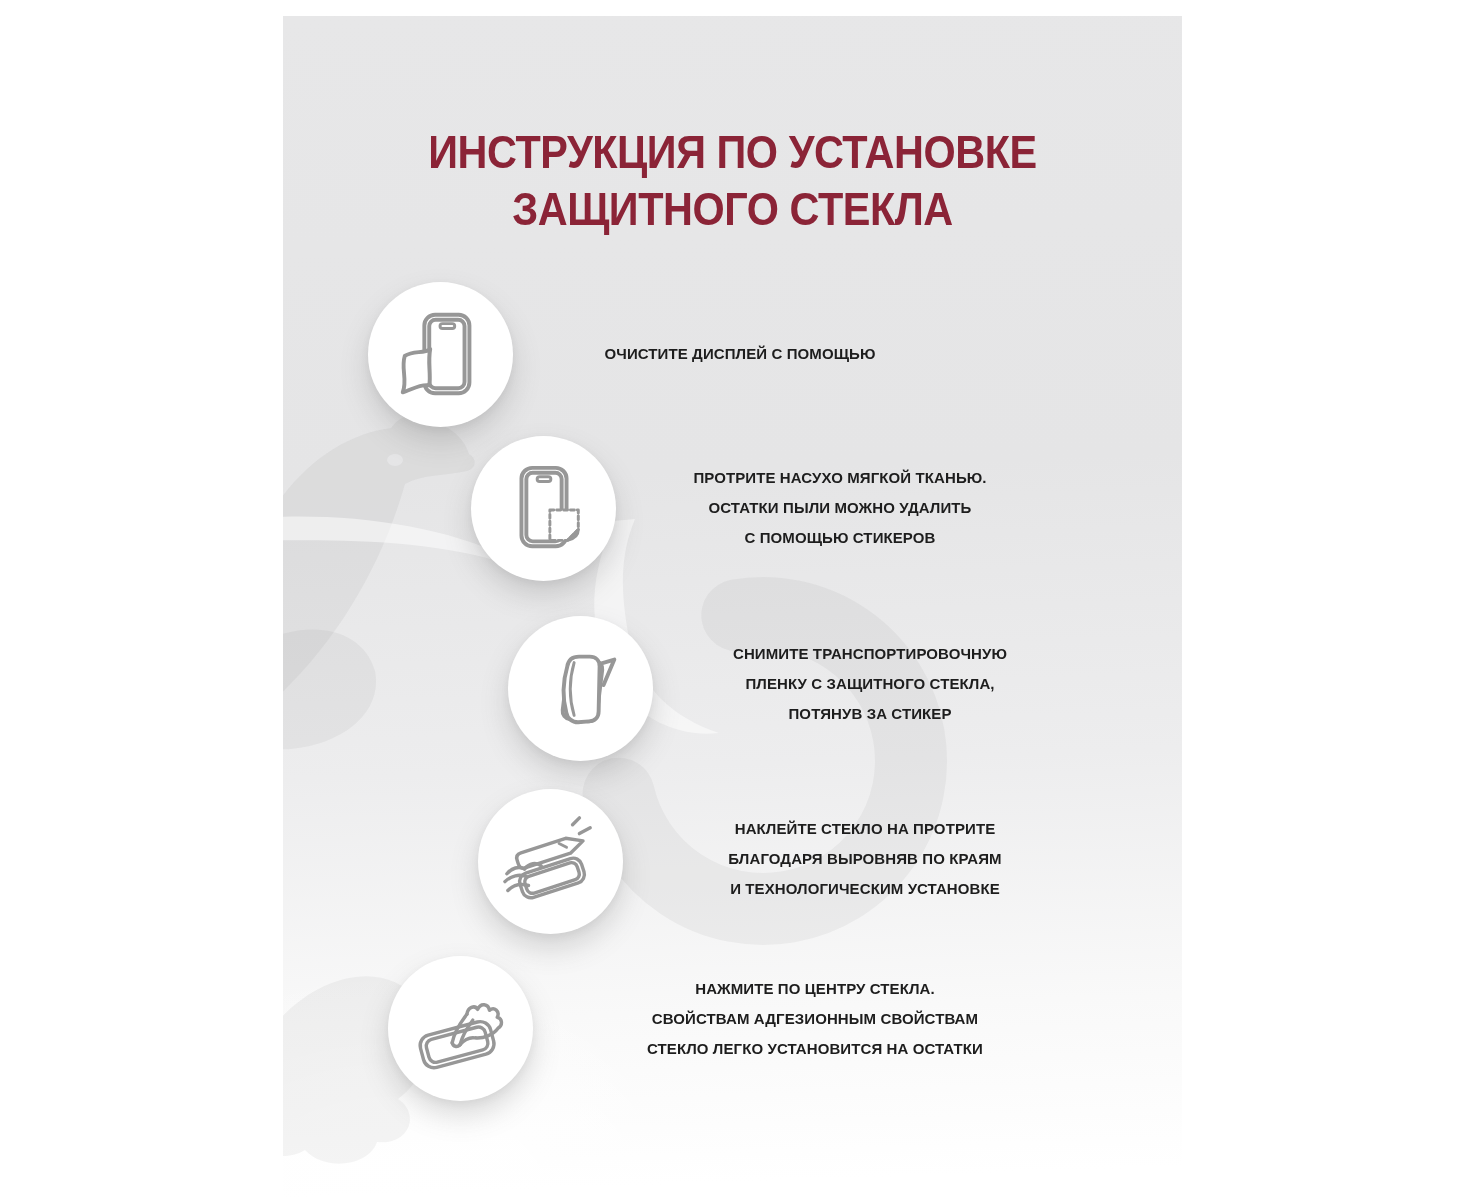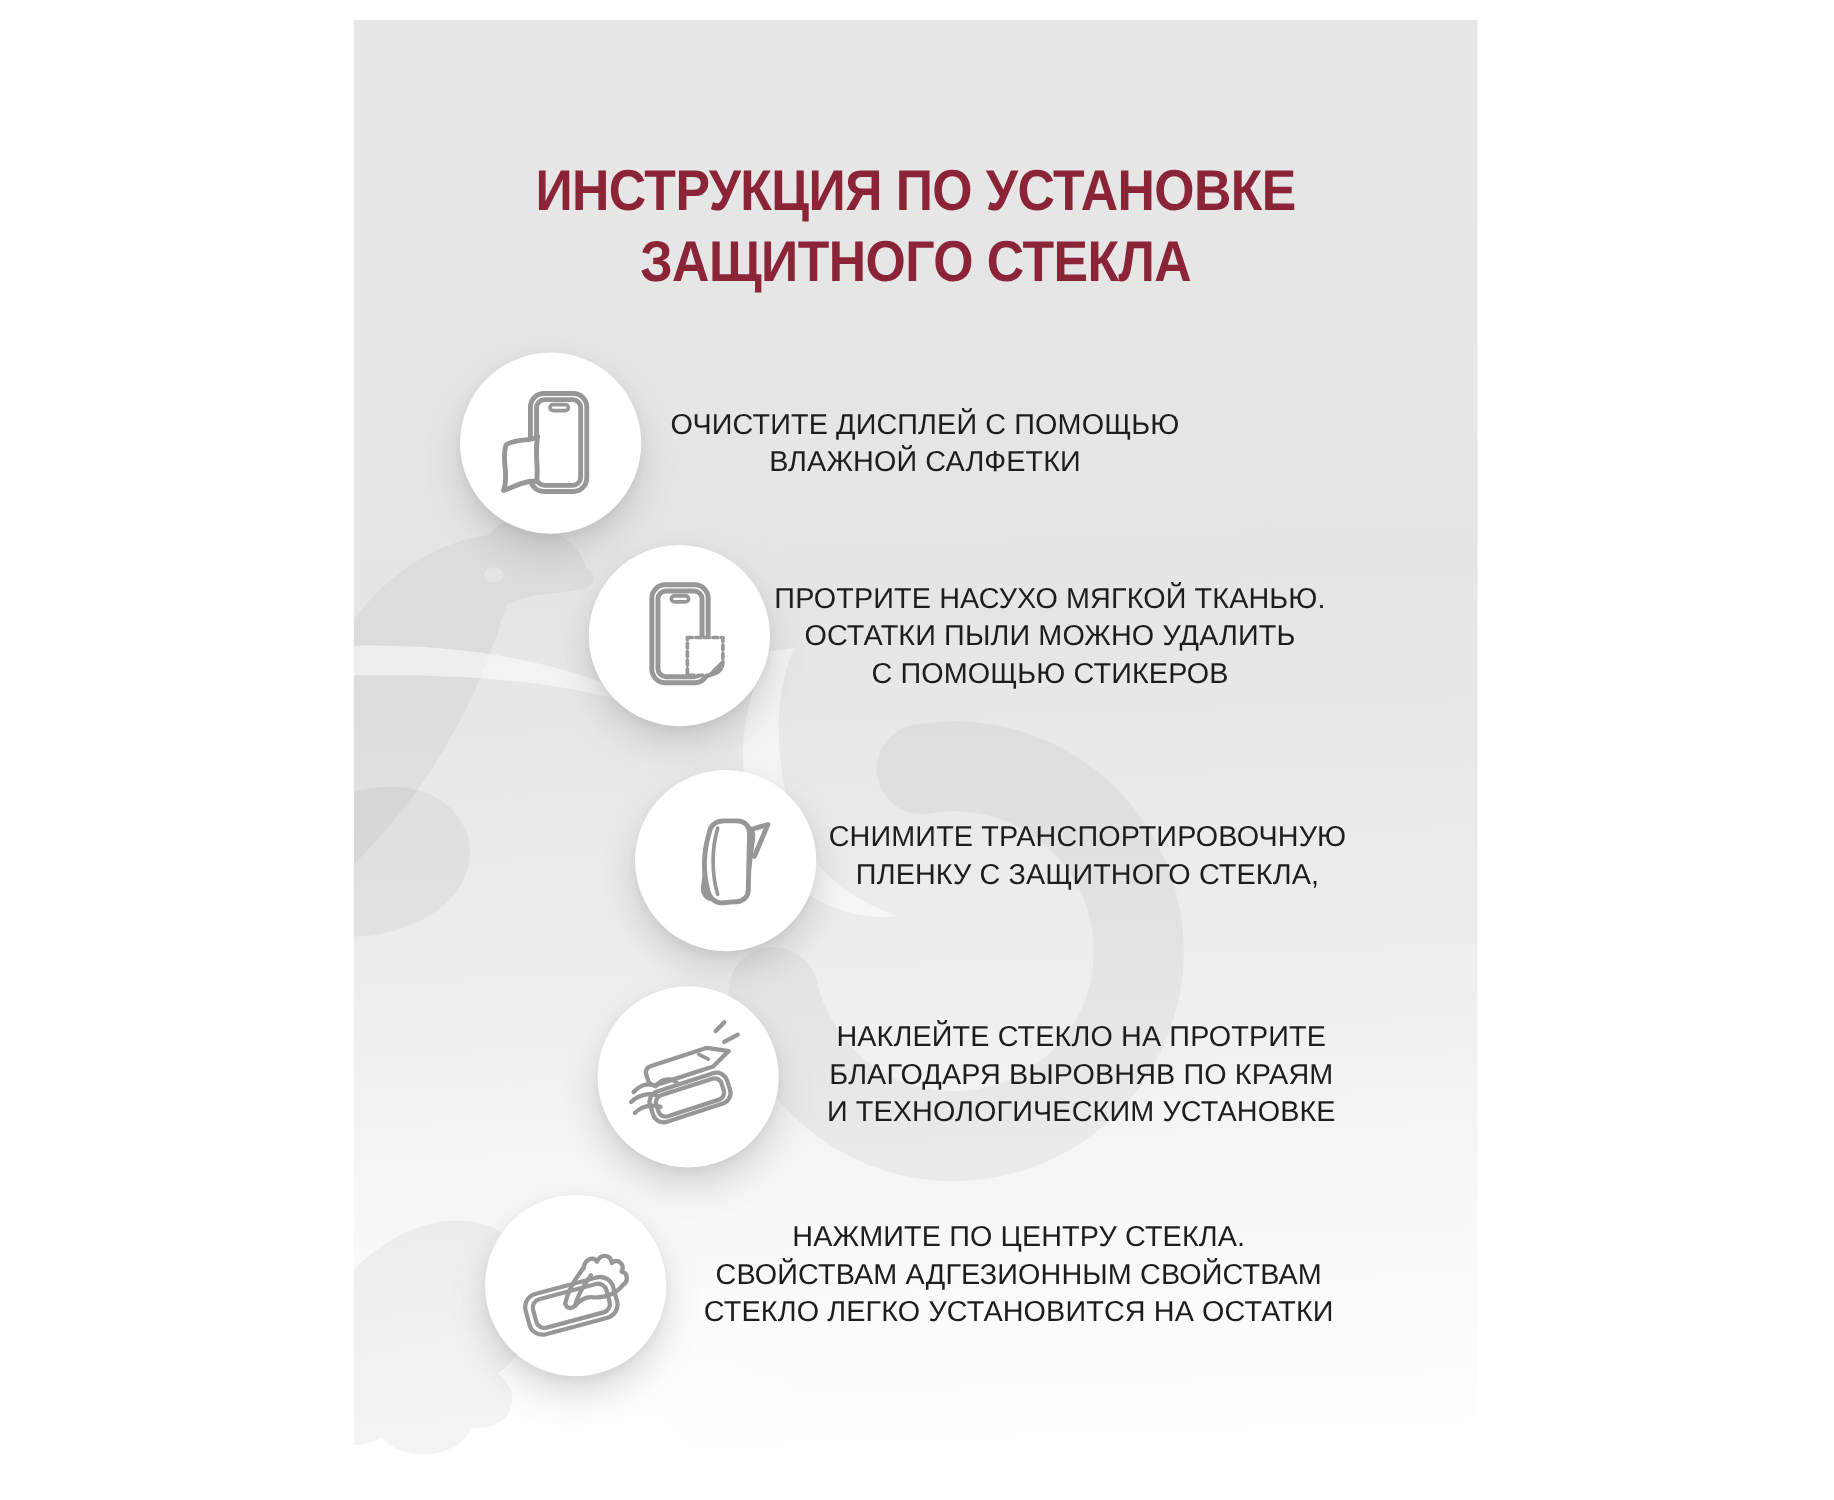--- a/index.html
+++ b/index.html
@@ -30,21 +30,21 @@
     position:absolute;width:145px;height:145px;border-radius:50%;
     background:var(--color-circle,#ffffff);
     box-shadow:0 14px 28px rgba(90,90,90,.22), 0 3px 8px rgba(0,0,0,.05);
     display:flex;align-items:center;justify-content:center;
   }
   .icon{color:var(--color-icon,#979797);display:block;}
   .step-text{
     position:absolute;transform:translate(-50%,-50%);
     text-align:center;white-space:nowrap;
     color:var(--color-text,#1d1d1d);
-    font-size:23px;line-height:30px;font-weight:400;letter-spacing:.1px;
+    font-size:15px;line-height:30px;font-weight:700;letter-spacing:.1px;
   }
   
   .c1{left:85px;top:266px}   .t1{left:457px;top:338px}
   .c2{left:188px;top:420px}  .t2{left:557px;top:492px}
   .c3{left:225px;top:600px}  .t3{left:587px;top:668px}
   .c4{left:195px;top:773px}  .t4{left:582px;top:843px}
   .c5{left:105px;top:940px}  .t5{left:532px;top:1003px}
 </style>
 </head>
 <body>
@@ -80,21 +80,20 @@
         <g fill="none" stroke="currentColor" stroke-width="4" stroke-linecap="round" stroke-linejoin="round">
           <rect x="33" y="9" width="46" height="80" rx="11"></rect>
           <rect x="38" y="14" width="36" height="70" rx="6.5"></rect>
           <rect x="49" y="18" width="15" height="5" rx="2.5" stroke-width="3"></rect>
           <path d="M13,51 C22,45 32,49 39,44 C36,57 40,69 38,81 C29,79 19,86 11,88 C16,75 9,64 13,51 Z" fill="#ffffff"></path>
         </g>
       </svg>
     </div>
     <div class="step-text t1">
       <div>ОЧИСТИТЕ ДИСПЛЕЙ С ПОМОЩЬЮ</div>
-      <div>ВЛАЖНОЙ САЛФЕТКИ</div>
     </div>
 
     <div class="circle c2">
       <svg class="icon" width="98" height="98" viewBox="0 0 100 100" aria-hidden="true">
         <g fill="none" stroke="currentColor" stroke-width="4" stroke-linecap="round" stroke-linejoin="round">
           <rect x="27" y="8" width="46" height="80" rx="11"></rect>
           <rect x="32" y="13" width="36" height="70" rx="6.5"></rect>
           <rect x="43" y="17" width="14" height="5" rx="2.5" stroke-width="3"></rect>
           <g stroke-width="3">
             <path d="M56,51 h29 v20 l-11,11 h-18 z" fill="#ffffff" stroke-dasharray="4 3"></path>
@@ -115,20 +114,21 @@
           <rect x="34" y="20" width="35" height="62" rx="8" transform="rotate(7 51 51)"></rect>
           <path d="M64,26 L84,20 L73,46"></path>
           <path d="M48,17 C41,17 37,21 36,27 C31,44 31,59 35,74 C36,80 41,84 47,84 L58,83 C64,83 68,79 68,73 L69,27 C69,21 65,17 59,17 Z" fill="#ffffff"></path>
           <path d="M43,23 C38,40 38,60 43,77" stroke-width="3"></path>
         </g>
       </svg>
     </div>
     <div class="step-text t3">
       <div>СНИМИТЕ ТРАНСПОРТИРОВОЧНУЮ</div>
       <div>ПЛЕНКУ С ЗАЩИТНОГО СТЕКЛА,</div>
+      <div>ПОТЯНУВ ЗА СТИКЕР</div>
     </div>
 
     <div class="circle c4">
       <svg class="icon" width="98" height="98" viewBox="0 0 100 100" aria-hidden="true">
         <g fill="none" stroke="currentColor" stroke-width="3.5" stroke-linecap="round" stroke-linejoin="round">
           <path d="M72,12 L79,5"></path>
           <path d="M79,21 L90,15"></path>
           <g transform="rotate(-18 50 38)">
             <path d="M20,31 L68,31 L84,39 L68,47 L20,47 C16,47 14,45 14,41 L14,37 C14,33 16,31 20,31 Z"></path>
             <path d="M60,34 L66,40" stroke-width="3"></path>

